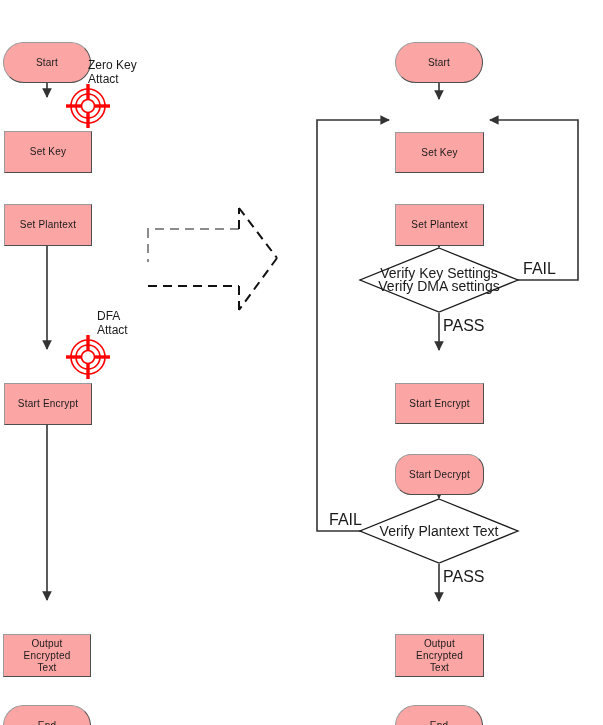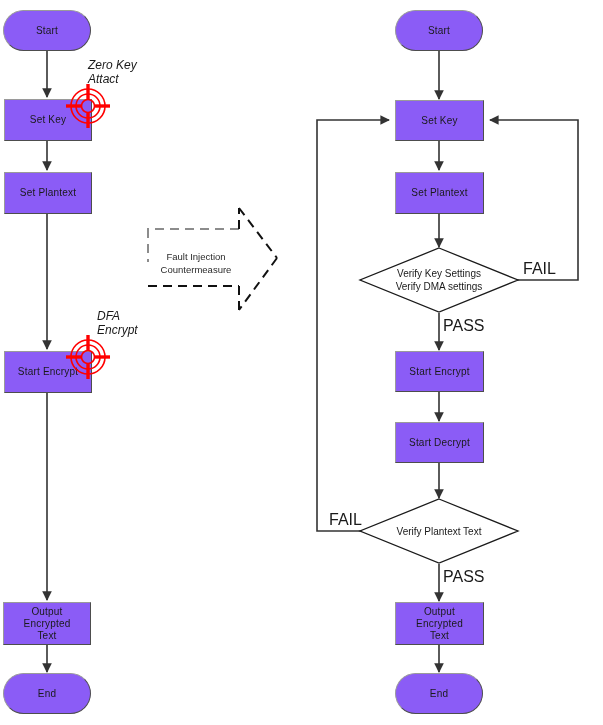--- a/index.html
+++ b/index.html
@@ -23,34 +23,35 @@
     left: 0;
     top: 0;
     width: 603px;
     height: 725px;
     overflow: visible;
   }
   
   .node {
     position: absolute;
     box-sizing: border-box;
-    background: #8b5cf6;
+    background: #fca5a5;
     border-top: 1px solid #9a9a9a;
     border-left: 1px solid #9a9a9a;
     border-right: 1px solid #4d4d4d;
     border-bottom: 1px solid #4d4d4d;
     display: flex;
     align-items: center;
     justify-content: center;
     text-align: center;
     color: #1a1a1a;
     font-size: 10px;
     line-height: 12px;
     letter-spacing: 0.2px;
     z-index: 3;
+    margin-top: 32px;
   }
   .node.terminator {
     border-radius: 21px;
   }
   .node-label {
     display: block;
     padding: 0 3px;
     white-space: pre-line;
   }
   
@@ -67,40 +68,39 @@
   .diamond .dlabel {
     position: absolute;
     left: 0;
     top: 0;
     width: 100%;
     height: 100%;
     display: flex;
     align-items: center;
     justify-content: center;
     text-align: center;
-    font-size: 10px;
+    font-size: 14px;
     line-height: 13px;
     color: #1a1a1a;
     white-space: pre-line;
     pointer-events: none;
   }
   
   .flabel {
     position: absolute;
     font-size: 16px;
     line-height: 13px;
     color: #1a1a1a;
     white-space: pre-line;
     z-index: 4;
   }
   .flabel.attack {
     font-size: 12px;
     line-height: 14px;
     text-align: left;
-    font-style: italic;
   }
   .flabel.cm {
     font-size: 9.5px;
     line-height: 13px;
     text-align: center;
     color: #2b2b2b;
   }
   
   .target-icon {
     position: absolute;
@@ -151,22 +151,20 @@
 
     <path d="M 148 286 L 239 286" stroke="#111111" stroke-width="2" fill="none" stroke-dasharray="9 6"></path>
 
     <path d="M 239 229 L 239 208" stroke="#111111" stroke-width="2" fill="none" stroke-dasharray="9 6"></path>
     <path d="M 239 286 L 239 310" stroke="#111111" stroke-width="2" fill="none" stroke-dasharray="9 6"></path>
 
     <path d="M 239 208 L 277 258" stroke="#111111" stroke-width="2" fill="none" stroke-dasharray="9 6"></path>
     <path d="M 277 258 L 239 310" stroke="#111111" stroke-width="2" fill="none" stroke-dasharray="9 6"></path>
   </svg>
 
-  <div class="flabel cm" style="left:151px; top:250px; width:90px;">Fault Injection
-Countermeasure</div>
 
   <div class="node terminator" style="left:3px; top:10px; width:88px; height:41px;">
     <span class="node-label">Start</span>
   </div>
 
   <div class="node" style="left:4px; top:99px; width:88px; height:42px;">
     <span class="node-label">Set Key</span>
   </div>
 
   <div class="node" style="left:4px; top:172px; width:88px; height:42px;">
@@ -193,21 +191,21 @@
     <circle cx="26" cy="26" r="17" fill="none" stroke="#ff0000" stroke-width="1.6"></circle>
     <circle cx="26" cy="26" r="12" fill="none" stroke="#ff0000" stroke-width="1.6"></circle>
     <circle cx="26" cy="26" r="6.5" fill="none" stroke="#ff0000" stroke-width="1.6"></circle>
     <line x1="26" y1="4" x2="26" y2="19" stroke="#ff0000" stroke-width="3.4"></line>
     <line x1="26" y1="33" x2="26" y2="48" stroke="#ff0000" stroke-width="3.4"></line>
     <line x1="4" y1="26" x2="19" y2="26" stroke="#ff0000" stroke-width="3.4"></line>
     <line x1="33" y1="26" x2="48" y2="26" stroke="#ff0000" stroke-width="3.4"></line>
   </svg>
 
   <div class="flabel attack" style="left:97px; top:309px; width:70px;">DFA
-Encrypt</div>
+Attact</div>
 
   <svg class="target-icon" style="left:62px; top:331px;" width="52" height="52" viewBox="0 0 52 52" xmlns="http://www.w3.org/2000/svg">
     <circle cx="26" cy="26" r="17" fill="none" stroke="#ff0000" stroke-width="1.6"></circle>
     <circle cx="26" cy="26" r="12" fill="none" stroke="#ff0000" stroke-width="1.6"></circle>
     <circle cx="26" cy="26" r="6.5" fill="none" stroke="#ff0000" stroke-width="1.6"></circle>
     <line x1="26" y1="4" x2="26" y2="19" stroke="#ff0000" stroke-width="3.4"></line>
     <line x1="26" y1="33" x2="26" y2="48" stroke="#ff0000" stroke-width="3.4"></line>
     <line x1="4" y1="26" x2="19" y2="26" stroke="#ff0000" stroke-width="3.4"></line>
     <line x1="33" y1="26" x2="48" y2="26" stroke="#ff0000" stroke-width="3.4"></line>
   </svg>
@@ -232,21 +230,21 @@
 Verify DMA settings</div>
   </div>
 
   <div class="flabel" style="left:523px; top:262px;">FAIL</div>
   <div class="flabel" style="left:443px; top:319px;">PASS</div>
 
   <div class="node" style="left:395px; top:351px; width:89px; height:41px;">
     <span class="node-label">Start Encrypt</span>
   </div>
 
-  <div class="node" style="left:395px; top:422px; width:89px; height:41px;">
+  <div class="node" style="left:395px; top:422px; width:89px; height:41px;border-radius:16px;">
     <span class="node-label">Start Decrypt</span>
   </div>
 
   <div class="diamond" style="left:359px; top:498px; width:160px; height:66px;">
     <svg width="160" height="66" viewBox="0 0 160 66" xmlns="http://www.w3.org/2000/svg">
       <polygon points="80,1 159,33 80,65 1,33" fill="#ffffff" stroke="#1a1a1a" stroke-width="1.3"></polygon>
     </svg>
     <div class="dlabel">Verify Plantext Text</div>
   </div>
 

